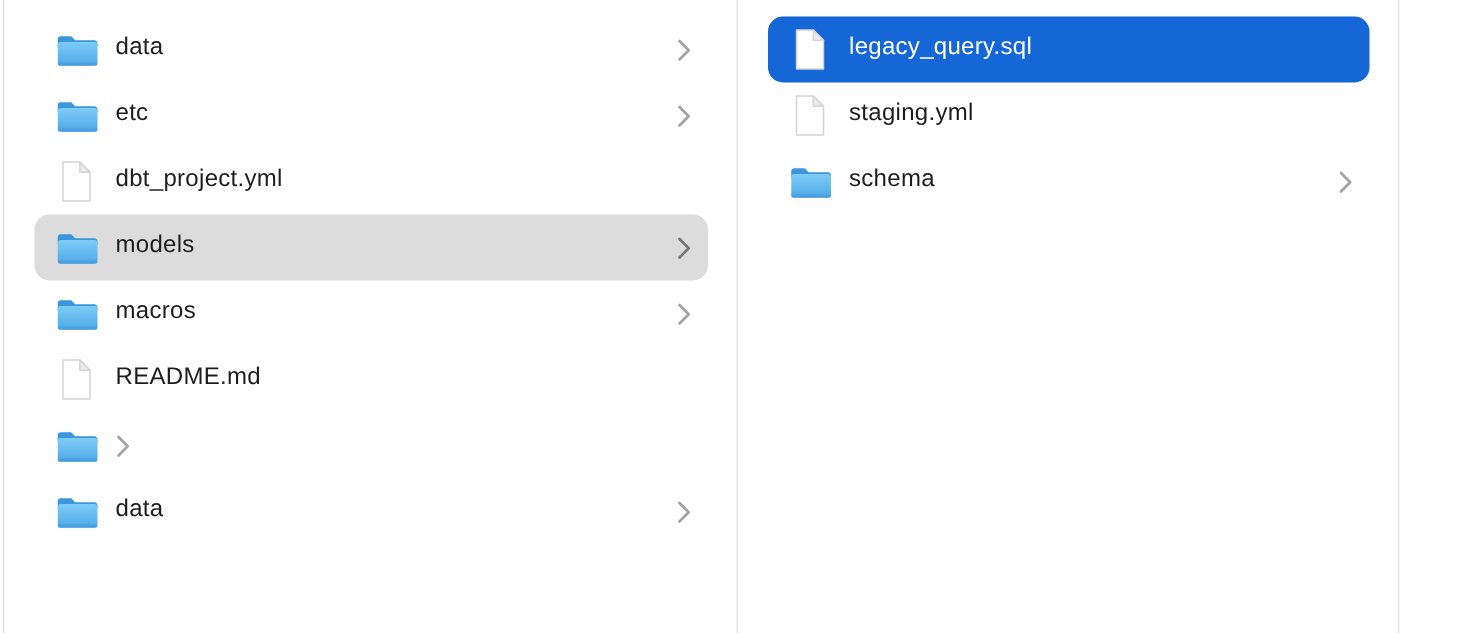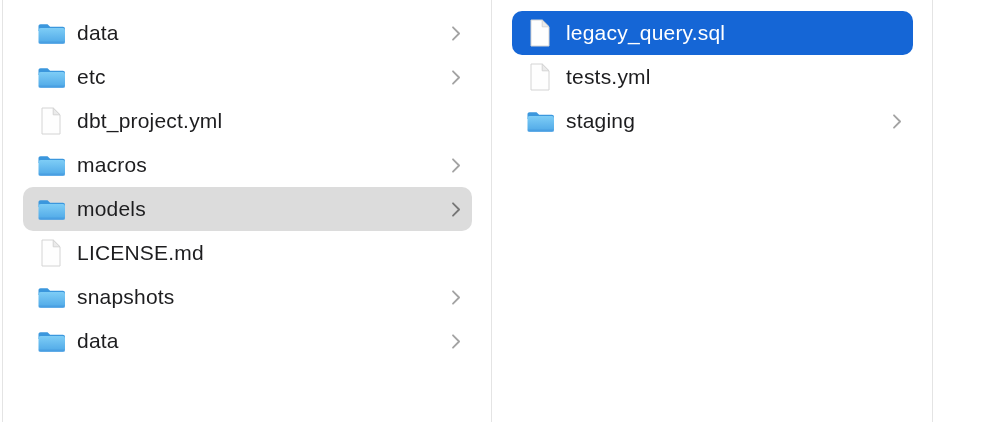--- a/index.html
+++ b/index.html
@@ -32,21 +32,21 @@
     border-radius:10px;padding:0 11px 0 13px;
   }
   .row.selected-gray{background:var(--gray);}
   .row.selected-blue{background:var(--blue);}
   .row.selected-blue .label{color:var(--text-sel);}
   .icon{
     width:30px;height:32px;display:flex;align-items:center;justify-content:center;
     flex:0 0 30px;margin-right:11px;
   }
   .label{
-    flex:1;font-size:21px;line-height:1;letter-spacing:.2px;
+    flex:1;font-size:16px;line-height:1;letter-spacing:.2px;
     white-space:nowrap;overflow:hidden;text-overflow:ellipsis;
     padding-bottom:2px;
   }
   .chevron{display:flex;align-items:center;color:var(--chevron);}
   .row.selected-gray .chevron{color:var(--chevron-dark);}
   .defs-holder{position:absolute;width:0;height:0;overflow:hidden;}
 </style>
 </head>
 <body>
 
@@ -94,68 +94,67 @@
       </div>
       <div class="row">
         <span class="icon">
           <svg width="24" height="30" viewBox="0 0 24 30">
             <path d="M3 2 h11.2 L21 8.8 V28 H3 z" fill="#fefefe" stroke="#d4d4d4" stroke-width="1" stroke-linejoin="round"></path>
             <path d="M14.2 2 V8.8 H21 Z" fill="#ebebeb" stroke="#d4d4d4" stroke-width="1" stroke-linejoin="round"></path>
           </svg>
         </span>
         <span class="label">dbt_project.yml</span>
       </div>
+      <div class="row selected-gray">
+        <span class="icon">
+          <svg width="29" height="24" viewBox="0 0 29 24">
+            <path d="M1.5 5.3 C1.5 4 2.3 3.2 3.6 3.2 h6.9 l2.6 2.6 h12.8 c1.2 0 2.1 .9 2.1 2.1 v2 H1.5 z" fill="#3b97dd"></path>
+            <rect x="1.5" y="7" width="26.5" height="15.8" rx="2.2" fill="url(#folderGrad)"></rect>
+            <rect x="1.5" y="20.6" width="26.5" height="2.2" rx="1.1" fill="#4398dd" opacity="0.55"></rect>
+          </svg>
+        </span>
+        <span class="label">models</span>
+        <span class="chevron">
+          <svg width="10" height="17" viewBox="0 0 10 17">
+            <path d="M2 2.3 L8.1 8.5 L2 14.7" fill="none" stroke="currentColor" stroke-width="1.8" stroke-linecap="round" stroke-linejoin="round"></path>
+          </svg>
+        </span>
+      </div>
       <div class="row">
         <span class="icon">
           <svg width="29" height="24" viewBox="0 0 29 24">
             <path d="M1.5 5.3 C1.5 4 2.3 3.2 3.6 3.2 h6.9 l2.6 2.6 h12.8 c1.2 0 2.1 .9 2.1 2.1 v2 H1.5 z" fill="#3b97dd"></path>
             <rect x="1.5" y="7" width="26.5" height="15.8" rx="2.2" fill="url(#folderGrad)"></rect>
             <rect x="1.5" y="20.6" width="26.5" height="2.2" rx="1.1" fill="#4398dd" opacity="0.55"></rect>
           </svg>
         </span>
         <span class="label">macros</span>
         <span class="chevron">
           <svg width="10" height="17" viewBox="0 0 10 17">
             <path d="M2 2.3 L8.1 8.5 L2 14.7" fill="none" stroke="currentColor" stroke-width="1.8" stroke-linecap="round" stroke-linejoin="round"></path>
           </svg>
         </span>
       </div>
-      <div class="row selected-gray">
-        <span class="icon">
-          <svg width="29" height="24" viewBox="0 0 29 24">
-            <path d="M1.5 5.3 C1.5 4 2.3 3.2 3.6 3.2 h6.9 l2.6 2.6 h12.8 c1.2 0 2.1 .9 2.1 2.1 v2 H1.5 z" fill="#3b97dd"></path>
-            <rect x="1.5" y="7" width="26.5" height="15.8" rx="2.2" fill="url(#folderGrad)"></rect>
-            <rect x="1.5" y="20.6" width="26.5" height="2.2" rx="1.1" fill="#4398dd" opacity="0.55"></rect>
-          </svg>
-        </span>
-        <span class="label">models</span>
-        <span class="chevron">
-          <svg width="10" height="17" viewBox="0 0 10 17">
-            <path d="M2 2.3 L8.1 8.5 L2 14.7" fill="none" stroke="currentColor" stroke-width="1.8" stroke-linecap="round" stroke-linejoin="round"></path>
-          </svg>
-        </span>
-      </div>
-      <div class="row">
-        <span class="icon">
-          <svg width="24" height="30" viewBox="0 0 24 30">
-            <path d="M3 2 h11.2 L21 8.8 V28 H3 z" fill="#fefefe" stroke="#d4d4d4" stroke-width="1" stroke-linejoin="round"></path>
-            <path d="M14.2 2 V8.8 H21 Z" fill="#ebebeb" stroke="#d4d4d4" stroke-width="1" stroke-linejoin="round"></path>
-          </svg>
-        </span>
-        <span class="label">LICENSE.md</span>
-      </div>
-      <div class="row">
-        <span class="icon">
-          <svg width="29" height="24" viewBox="0 0 29 24">
-            <path d="M1.5 5.3 C1.5 4 2.3 3.2 3.6 3.2 h6.9 l2.6 2.6 h12.8 c1.2 0 2.1 .9 2.1 2.1 v2 H1.5 z" fill="#3b97dd"></path>
-            <rect x="1.5" y="7" width="26.5" height="15.8" rx="2.2" fill="url(#folderGrad)"></rect>
-            <rect x="1.5" y="20.6" width="26.5" height="2.2" rx="1.1" fill="#4398dd" opacity="0.55"></rect>
-          </svg>
-        </span>
-        <span class="label">snapshots</span>
+      <div class="row">
+        <span class="icon">
+          <svg width="24" height="30" viewBox="0 0 24 30">
+            <path d="M3 2 h11.2 L21 8.8 V28 H3 z" fill="#fefefe" stroke="#d4d4d4" stroke-width="1" stroke-linejoin="round"></path>
+            <path d="M14.2 2 V8.8 H21 Z" fill="#ebebeb" stroke="#d4d4d4" stroke-width="1" stroke-linejoin="round"></path>
+          </svg>
+        </span>
+        <span class="label">README.md</span>
+      </div>
+      <div class="row">
+        <span class="icon">
+          <svg width="29" height="24" viewBox="0 0 29 24">
+            <path d="M1.5 5.3 C1.5 4 2.3 3.2 3.6 3.2 h6.9 l2.6 2.6 h12.8 c1.2 0 2.1 .9 2.1 2.1 v2 H1.5 z" fill="#3b97dd"></path>
+            <rect x="1.5" y="7" width="26.5" height="15.8" rx="2.2" fill="url(#folderGrad)"></rect>
+            <rect x="1.5" y="20.6" width="26.5" height="2.2" rx="1.1" fill="#4398dd" opacity="0.55"></rect>
+          </svg>
+        </span>
         <span class="chevron">
           <svg width="10" height="17" viewBox="0 0 10 17">
             <path d="M2 2.3 L8.1 8.5 L2 14.7" fill="none" stroke="currentColor" stroke-width="1.8" stroke-linecap="round" stroke-linejoin="round"></path>
           </svg>
         </span>
       </div>
       <div class="row">
         <span class="icon">
           <svg width="29" height="24" viewBox="0 0 29 24">
             <path d="M1.5 5.3 C1.5 4 2.3 3.2 3.6 3.2 h6.9 l2.6 2.6 h12.8 c1.2 0 2.1 .9 2.1 2.1 v2 H1.5 z" fill="#3b97dd"></path>
@@ -181,31 +180,31 @@
         </span>
         <span class="label">legacy_query.sql</span>
       </div>
       <div class="row">
         <span class="icon">
           <svg width="24" height="30" viewBox="0 0 24 30">
             <path d="M3 2 h11.2 L21 8.8 V28 H3 z" fill="#fefefe" stroke="#d4d4d4" stroke-width="1" stroke-linejoin="round"></path>
             <path d="M14.2 2 V8.8 H21 Z" fill="#ebebeb" stroke="#d4d4d4" stroke-width="1" stroke-linejoin="round"></path>
           </svg>
         </span>
-        <span class="label">tests.yml</span>
-      </div>
-      <div class="row">
-        <span class="icon">
-          <svg width="29" height="24" viewBox="0 0 29 24">
-            <path d="M1.5 5.3 C1.5 4 2.3 3.2 3.6 3.2 h6.9 l2.6 2.6 h12.8 c1.2 0 2.1 .9 2.1 2.1 v2 H1.5 z" fill="#3b97dd"></path>
-            <rect x="1.5" y="7" width="26.5" height="15.8" rx="2.2" fill="url(#folderGrad)"></rect>
-            <rect x="1.5" y="20.6" width="26.5" height="2.2" rx="1.1" fill="#4398dd" opacity="0.55"></rect>
-          </svg>
-        </span>
-        <span class="label">staging</span>
+        <span class="label">staging.yml</span>
+      </div>
+      <div class="row">
+        <span class="icon">
+          <svg width="29" height="24" viewBox="0 0 29 24">
+            <path d="M1.5 5.3 C1.5 4 2.3 3.2 3.6 3.2 h6.9 l2.6 2.6 h12.8 c1.2 0 2.1 .9 2.1 2.1 v2 H1.5 z" fill="#3b97dd"></path>
+            <rect x="1.5" y="7" width="26.5" height="15.8" rx="2.2" fill="url(#folderGrad)"></rect>
+            <rect x="1.5" y="20.6" width="26.5" height="2.2" rx="1.1" fill="#4398dd" opacity="0.55"></rect>
+          </svg>
+        </span>
+        <span class="label">schema</span>
         <span class="chevron">
           <svg width="10" height="17" viewBox="0 0 10 17">
             <path d="M2 2.3 L8.1 8.5 L2 14.7" fill="none" stroke="currentColor" stroke-width="1.8" stroke-linecap="round" stroke-linejoin="round"></path>
           </svg>
         </span>
       </div>
     </div>
   <div class="col-sliver"></div>
 </div>
 

